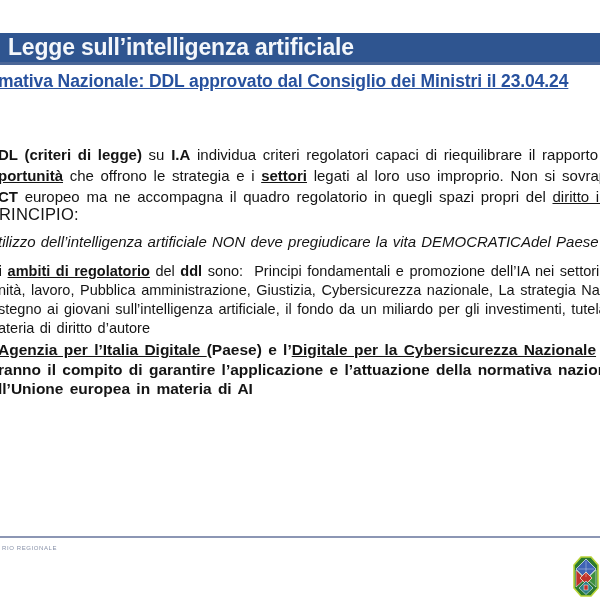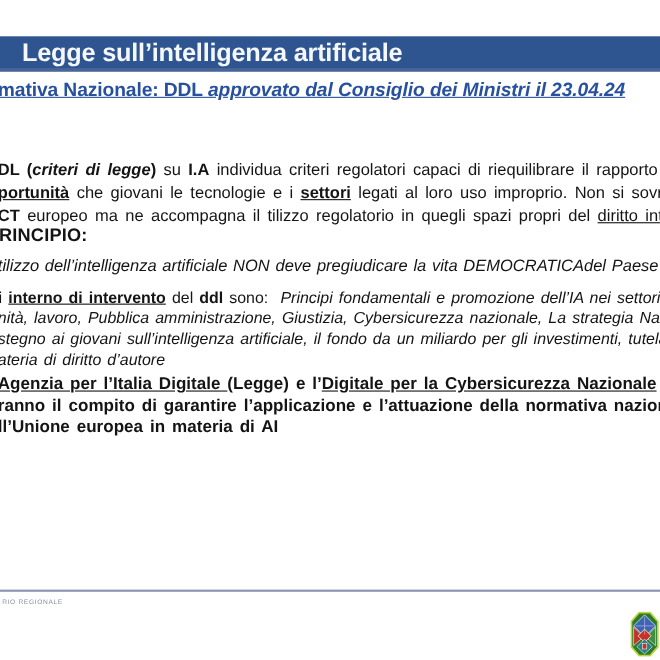--- a/index.html
+++ b/index.html
@@ -6,47 +6,47 @@
   body{
     width:600px;height:600px;overflow:hidden;position:relative;
     background:#ffffff;
     font-family:"Liberation Sans","DejaVu Sans",sans-serif;
     color:var(--body-text,#141414);
   }
   .abs{position:absolute;}
   .line{white-space:nowrap;}
   .seg{white-space:pre;}
   .seg.b{font-weight:700;}
-  .seg.i{font-style:italic;margin-top:48px;}
+  .seg.i{margin-top:48px;}
   .seg.u{text-decoration:underline;}
 
   #banner{
     left:0;top:33px;width:600px;height:29px;
     background:var(--banner-bg,#2f5590);
     border-bottom:3px solid var(--banner-edge,#4a6697);
   }
   #banner .title{
     color:var(--title-text,#f4f7fb);
     font-weight:700;font-size:23px;line-height:29px;
-    padding-left:20px;white-space:nowrap;
+    padding-left:8px;white-space:nowrap;
     letter-spacing:-0.2px;
   }
   #subtitle{
     left:-2px;top:69px;
     color:var(--subtitle-text,#27519e);
     font-size:17.5px;line-height:24px;
     white-space:nowrap;letter-spacing:-0.1px;
   }
   #para-ddl{
     left:-2px;top:144px;
     font-size:15px;line-height:21px;word-spacing:2.5px;
   }
   #heading-principio{
     left:-1px;top:205px;
-    font-size:16.5px;font-weight:700;letter-spacing:0.2px;
+    font-size:16.5px;font-weight:400;letter-spacing:0.2px;
   }
   #para-principio{
     left:-2px;top:233px;
     font-size:15px;font-style:italic;word-spacing:1px;
   }
   #para-ambiti{
     left:-2px;top:262px;
     font-size:14.5px;line-height:19px;word-spacing:1.5px;
   }
   #para-agenzie{
@@ -70,39 +70,39 @@
 <body>
 
 <div id="banner" class="abs">
   <div class="title">Legge sull’intelligenza artificiale</div>
 </div>
 
 <div id="subtitle" class="abs"><span class="seg b u">mativa Nazionale: DDL </span><span class="seg b i u">approvato dal Consiglio dei Ministri il 23.04.24</span></div>
 
 <div id="para-ddl" class="abs">
     <div class="line"><span class="seg b">DL (</span><span class="seg b i">criteri di legge</span><span class="seg b">)</span><span class="seg"> su </span><span class="seg b">I.A</span><span class="seg"> individua criteri regolatori capaci di riequilibrare il rapporto</span></div>
-    <div class="line"><span class="seg b u">portunità</span><span class="seg"> che giovani le tecnologie e i </span><span class="seg b u">settori</span><span class="seg"> legati al loro uso improprio. Non si sovrappone</span></div>
-    <div class="line"><span class="seg b">CT</span><span class="seg"> europeo ma ne accompagna il tilizzo regolatorio in quegli spazi propri del </span><span class="seg u">diritto interno.</span></div>
+    <div class="line"><span class="seg b u">portunità</span><span class="seg"> che offrono le strategia e i </span><span class="seg b u">settori</span><span class="seg"> legati al loro uso improprio. Non si sovrappone</span></div>
+    <div class="line"><span class="seg b">CT</span><span class="seg"> europeo ma ne accompagna il quadro regolatorio in quegli spazi propri del </span><span class="seg u">diritto interno.</span></div>
   </div>
 
 <div id="heading-principio" class="abs">RINCIPIO:</div>
 
 <div id="para-principio" class="abs">
     <div class="line"><span class="seg i">tilizzo dell’intelligenza artificiale NON deve pregiudicare la vita DEMOCRATICAdel Paese e delle Istituzi</span></div>
   </div>
 
 <div id="para-ambiti" class="abs">
-    <div class="line"><span class="seg b">i </span><span class="seg b u">interno di intervento</span><span class="seg"> del </span><span class="seg b">ddl</span><span class="seg"> sono: &nbsp;</span><span class="seg i">Principi fondamentali e promozione dell’IA nei settori pro</span></div>
+    <div class="line"><span class="seg b">i </span><span class="seg b u">ambiti di regolatorio</span><span class="seg"> del </span><span class="seg b">ddl</span><span class="seg"> sono: &nbsp;</span><span class="seg i">Principi fondamentali e promozione dell’IA nei settori pro</span></div>
     <div class="line"><span class="seg i">nità, lavoro, Pubblica amministrazione, Giustizia, Cybersicurezza nazionale, La strategia Nazionale, Mi</span></div>
     <div class="line"><span class="seg i">stegno ai giovani sull’intelligenza artificiale, il fondo da un miliardo per gli investimenti, tutela degli ut</span></div>
     <div class="line"><span class="seg i">ateria di diritto d’autore</span></div>
   </div>
 
 <div id="para-agenzie" class="abs">
-    <div class="line"><span class="seg b u">Agenzia per l’Italia Digitale </span><span class="seg b">(Legge) e l’</span><span class="seg b u">Digitale per la Cybersicurezza Nazionale</span><span class="seg b"> (</span></div>
+    <div class="line"><span class="seg b u">Agenzia per l’Italia Digitale </span><span class="seg b">(Paese) e l’</span><span class="seg b u">Digitale per la Cybersicurezza Nazionale</span><span class="seg b"> (</span></div>
     <div class="line"><span class="seg b">ranno il compito di garantire l’applicazione e l’attuazione della normativa nazion</span></div>
     <div class="line"><span class="seg b">ll’Unione europea in materia di AI</span></div>
   </div>
 
 <div id="footer-divider" class="abs"></div>
 
 <div id="footer-label" class="abs">RIO REGIONALE</div>
 
 <div id="logo" class="abs">
   <span>

